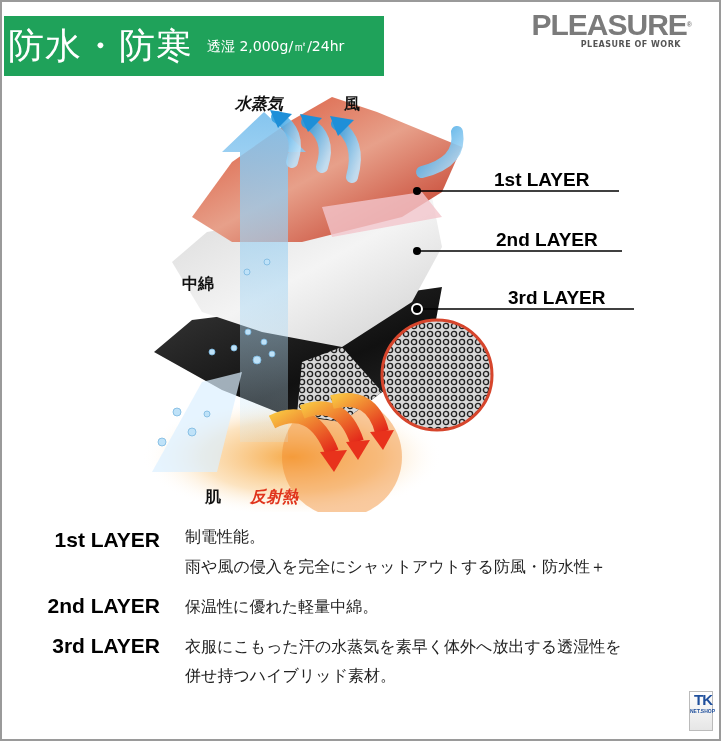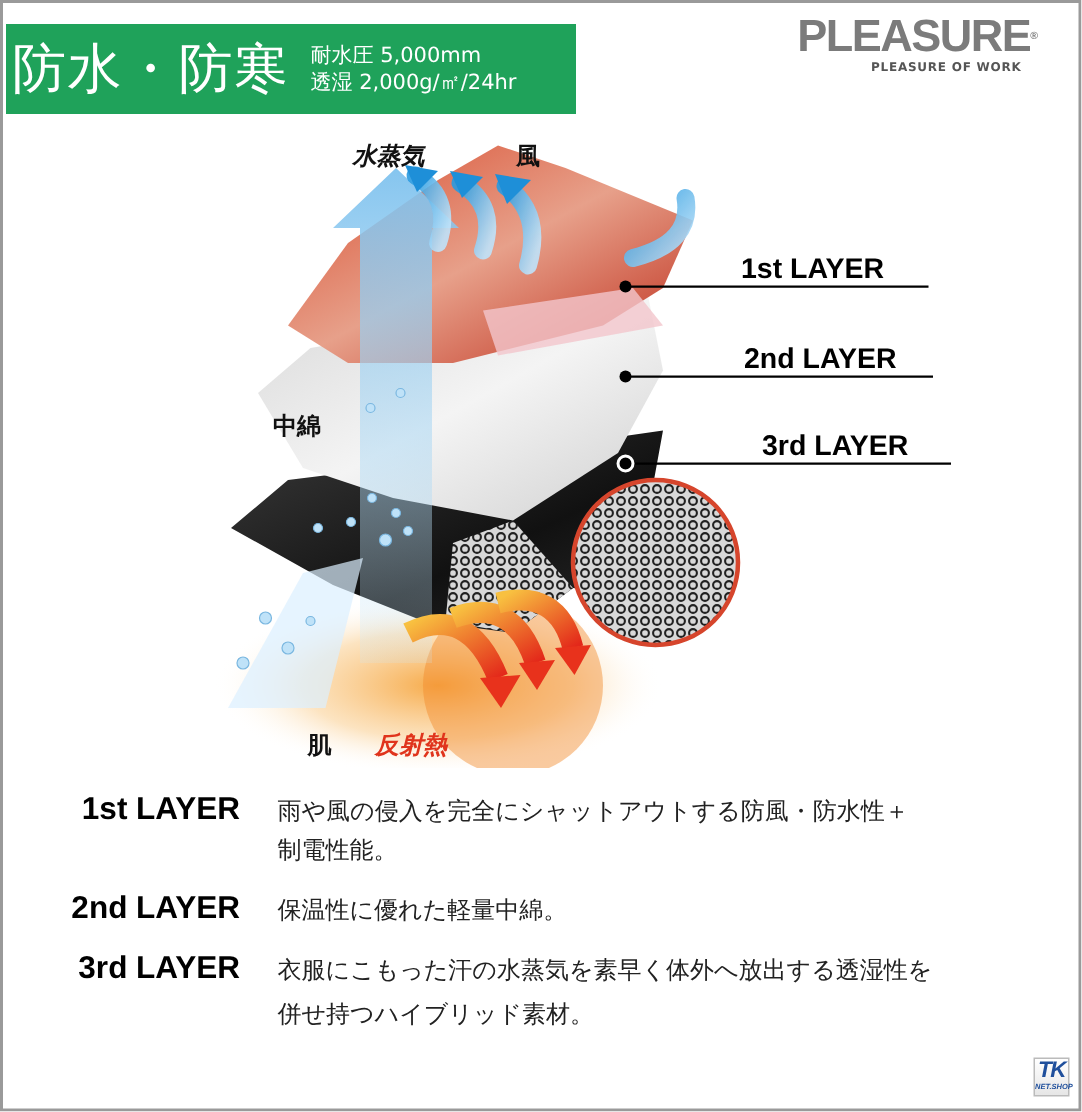--- a/index.html
+++ b/index.html
@@ -23,33 +23,32 @@
   .dlabel { position: absolute; font-weight: bold; font-size: 16px; color: #111; }
   .dlabel.red { color: #e0341c; }
   .layer-label { position: absolute; font-family: "Liberation Sans", sans-serif; font-weight: bold; font-size: 19px; color: #000; white-space: nowrap; }
 
   
   .desc { position: absolute; left: 0; width: 721px; }
   .desc-row { position: absolute; left: 0; width: 721px; }
   .desc-title { position: absolute; right: 563px; font-family: "Liberation Sans", sans-serif; font-weight: bold; font-size: 21px; color: #000; white-space: nowrap; }
   .desc-text { position: absolute; left: 183px; width: 520px; font-size: 16px; line-height: 30px; color: #222; }
 
-  .tk-badge { position: absolute; right: 6px; bottom: 8px; width: 24px; height: 26px; border: 1px solid #bbb; background: linear-gradient(#ffffff, #e6e6e6); text-align: center; font-style: italic; }
+  .tk-badge { position: absolute; right: 6px; bottom: 8px; width: 24px; height: 40px; border: 1px solid #bbb; background: linear-gradient(#ffffff, #e6e6e6); text-align: right; }
   .tk-main { font-family: "Liberation Sans", sans-serif; font-weight: bold; color: #1f4f9c; font-size: 15px; line-height: 16px; letter-spacing: -1px; }
   .tk-sub { font-family: "Liberation Sans", sans-serif; font-weight: bold; color: #1f4f9c; font-size: 5px; line-height: 6px; }
 </style>
 </head>
 <body>
 
 <div class="frame">
 
   <div class="header">
     <div class="header-title">防水・防寒</div>
     <div class="header-specs">
-      <span>耐水圧 5,000mm</span>
       <span>透湿 2,000g/㎡/24hr</span>
     </div>
   </div>
 
   <div class="logo">
     <div class="logo-main"><span>PLEASURE</span><span class="reg">®</span></div>
     <div class="logo-sub">PLEASURE OF WORK</div>
   </div>
 
   <div class="diagram">
@@ -164,22 +163,22 @@
 
     <div class="layer-label" style="left:492px; top:87px;">1st LAYER</div>
     <div class="layer-label" style="left:494px; top:147px;">2nd LAYER</div>
     <div class="layer-label" style="left:506px; top:205px;">3rd LAYER</div>
   </div>
 
   <div class="desc">
     <div class="desc-row" style="top:524px;">
       <div class="desc-title" style="top:2px;">1st LAYER</div>
       <div class="desc-text">
+        <div style="margin-top:-4px;">制電性能。</div>
         <div>雨や風の侵入を完全にシャットアウトする防風・防水性＋</div>
-        <div style="margin-top:-4px;">制電性能。</div>
       </div>
     </div>
     <div class="desc-row" style="top:590px;">
       <div class="desc-title" style="top:2px;">2nd LAYER</div>
       <div class="desc-text">
         <div>保温性に優れた軽量中綿。</div>
       </div>
     </div>
     <div class="desc-row" style="top:630px;">
       <div class="desc-title" style="top:2px;">3rd LAYER</div>

